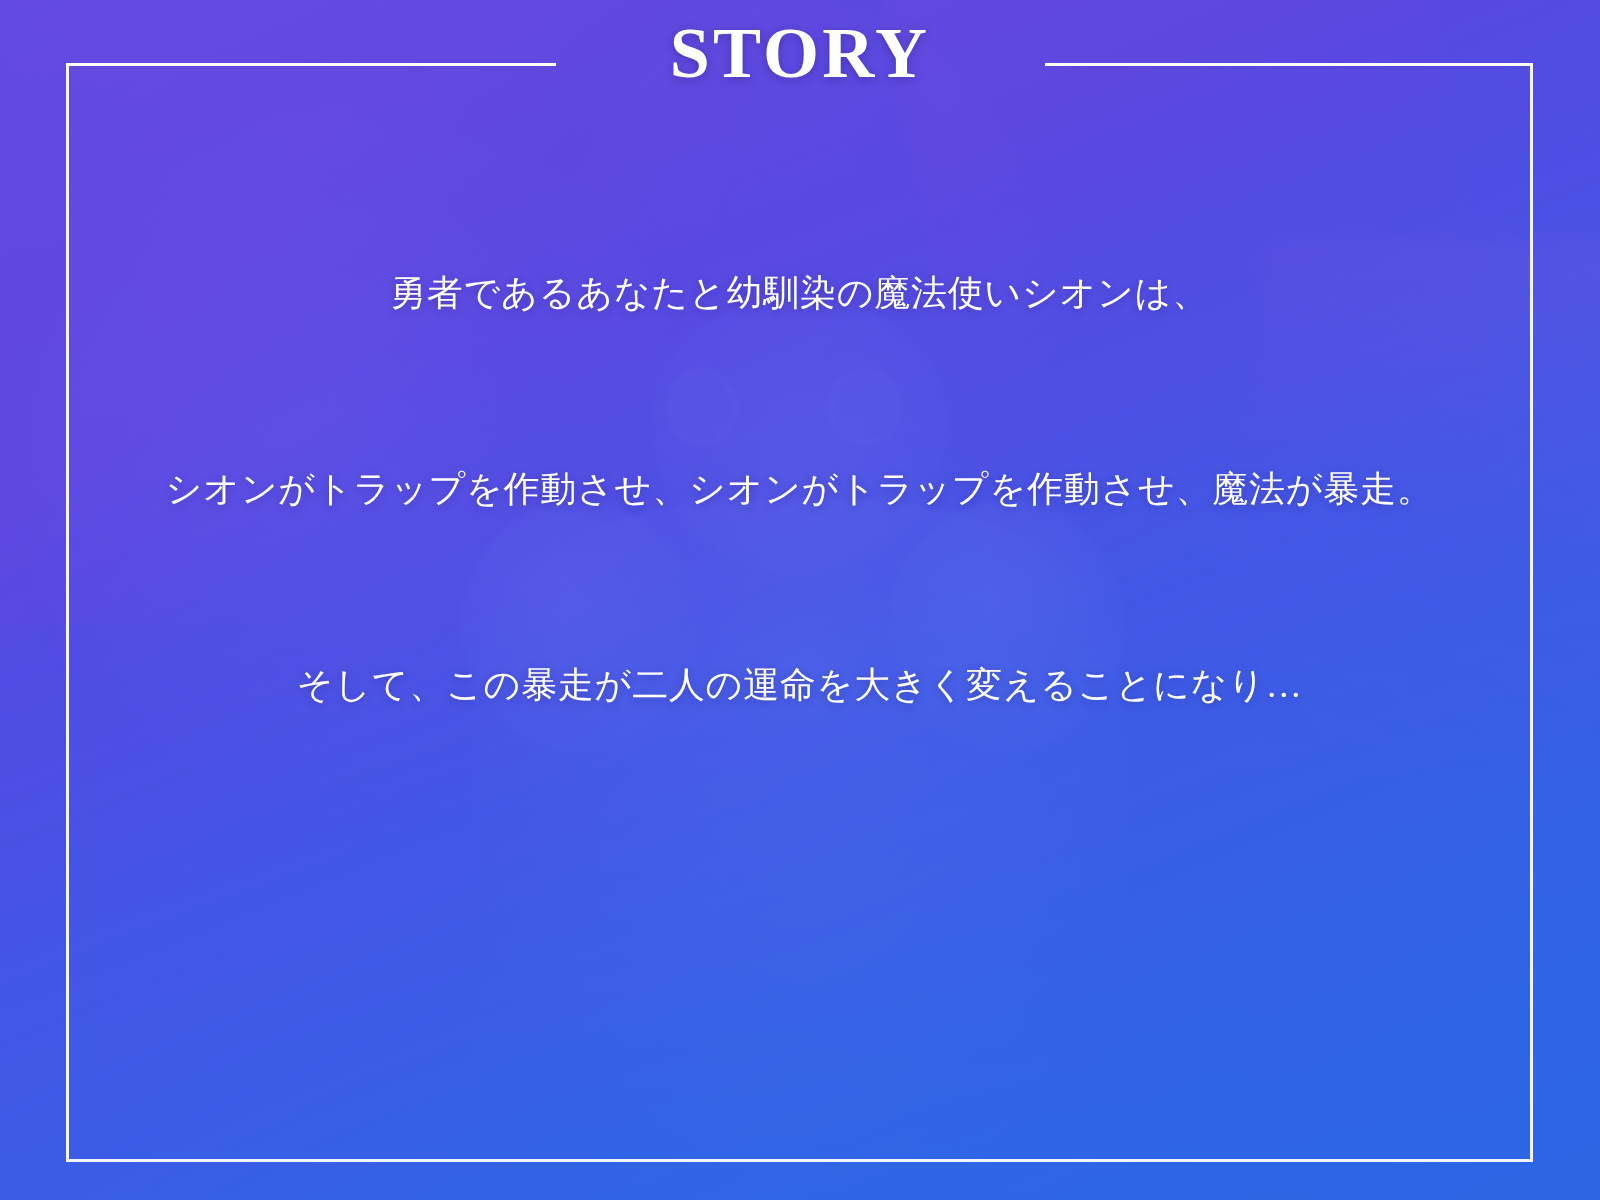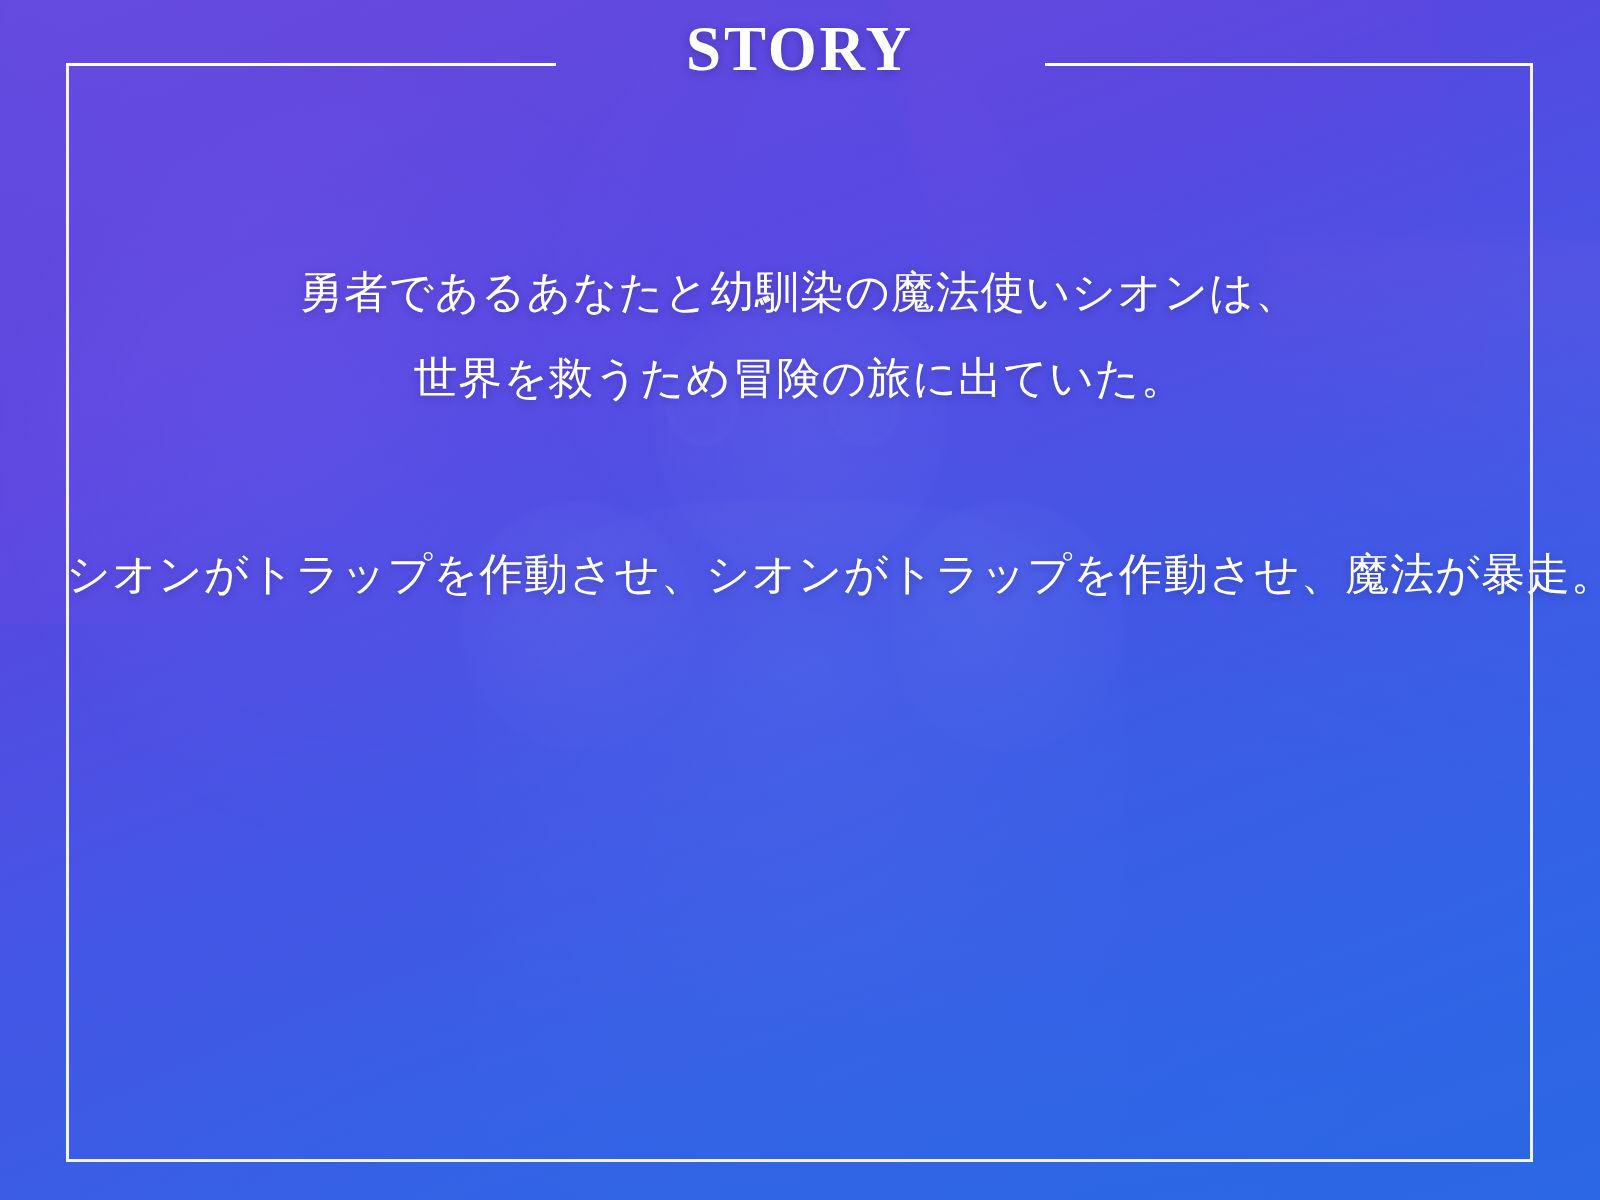--- a/index.html
+++ b/index.html
@@ -208,37 +208,37 @@
   
 
   .title {
     position: absolute;
     left: 0; right: 0;
     top: 16px;
     text-align: center;
     color: #ffffff;
     font-family: "Liberation Serif", "DejaVu Serif", serif;
     font-weight: 700;
-    font-size: 63px;
+    font-size: 72px;
     letter-spacing: .045em;
     line-height: 1.05;
     text-shadow: 0 2px 10px rgba(30,20,90,.35);
   }
 
   
 
   .story-body {
     position: absolute;
     left: 66px;
     top: 250px;
     width: 1467px;
     text-align: center;
     color: #ffffff;
     font-family: "Liberation Serif", "DejaVu Serif", serif;
-    font-size: 44px;
+    font-size: 36px;
     line-height: 86px;
     letter-spacing: .02em;
     text-shadow: 0 2px 8px rgba(25,20,85,.30);
   }
   .story-para { margin: 0; }
   .story-para + .story-para { margin-top: 110px; }
   .story-line { display: block; white-space: nowrap; }
 </style>
 </head>
 <body>
@@ -267,27 +267,27 @@
 
   <div class="frame-notch" style="position: absolute; background: transparent;"></div>
     <div class="frame" style="border-top: none;"></div>
 
   <h1 class="title">STORY</h1>
 
   <div class="story-body">
 
     <p class="story-para">
       <span class="story-line">勇者であるあなたと幼馴染の魔法使いシオンは、</span>
-      <span class="story-line">世界を救うため冒険の旅に出ていた。</span>
     </p>
 
     <p class="story-para">
       <span class="story-line">シオンがトラップを作動させ、シオンがトラップを作動させ、魔法が暴走。</span>
     </p>
 
     <p class="story-para">
+      <span class="story-line">そして、この暴走が二人の運命を大きく変えることになり…</span>
     </p>
 
   </div>
 
 <div style="position: absolute; top: 63px; left: 66px; width: 490px; height: 3px; background: rgb(255, 255, 255);"></div>
     <div style="position: absolute; top: 63px; left: 1045px; width: 488px; height: 3px; background: rgb(255, 255, 255);"></div>
   </div>
 
 </body></html>

